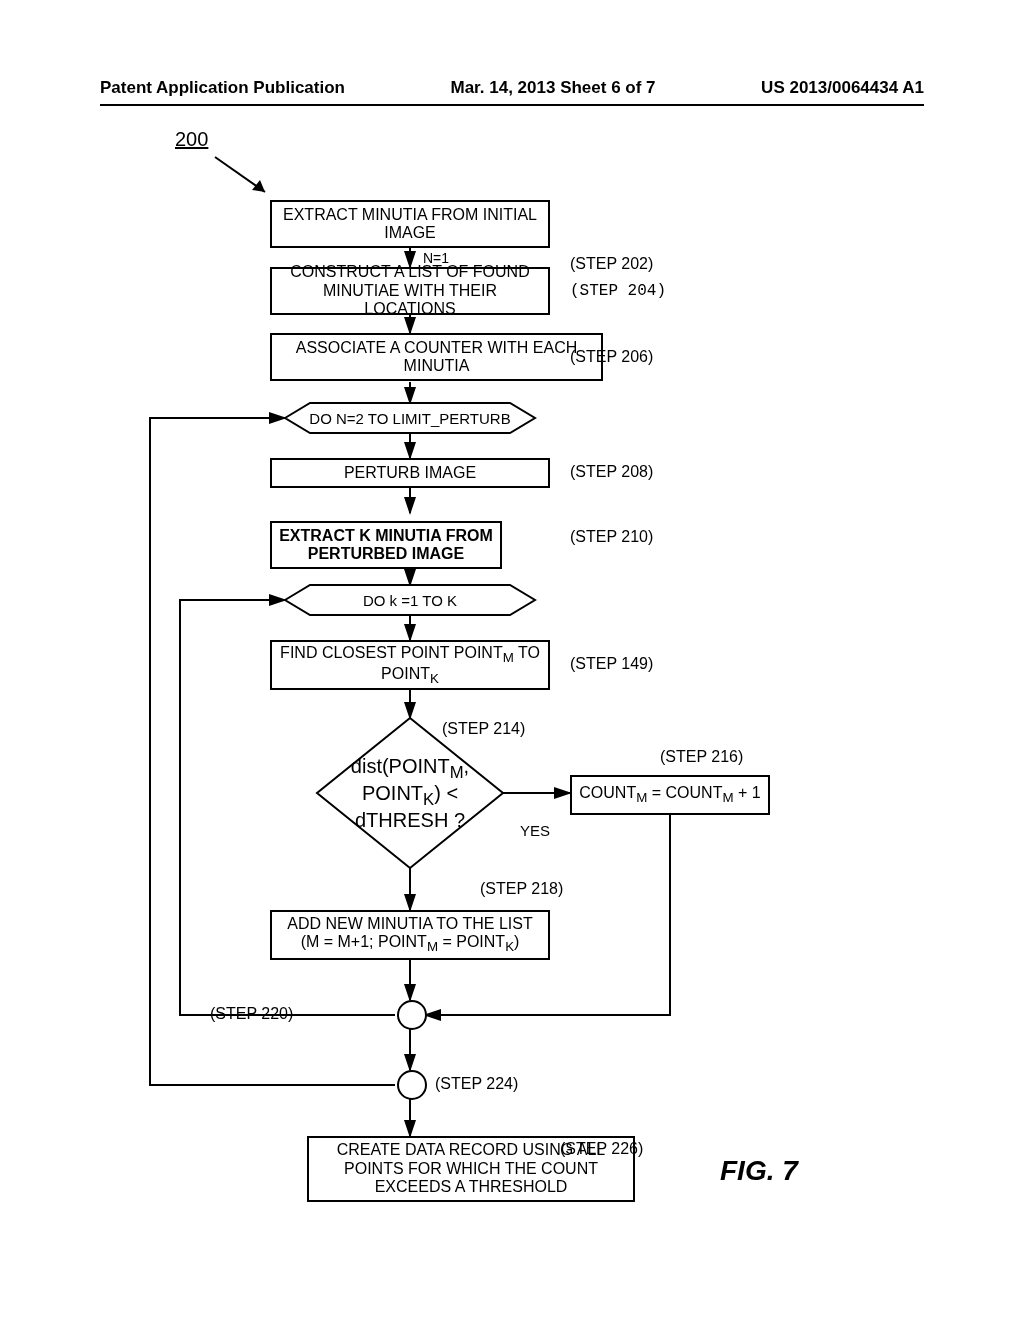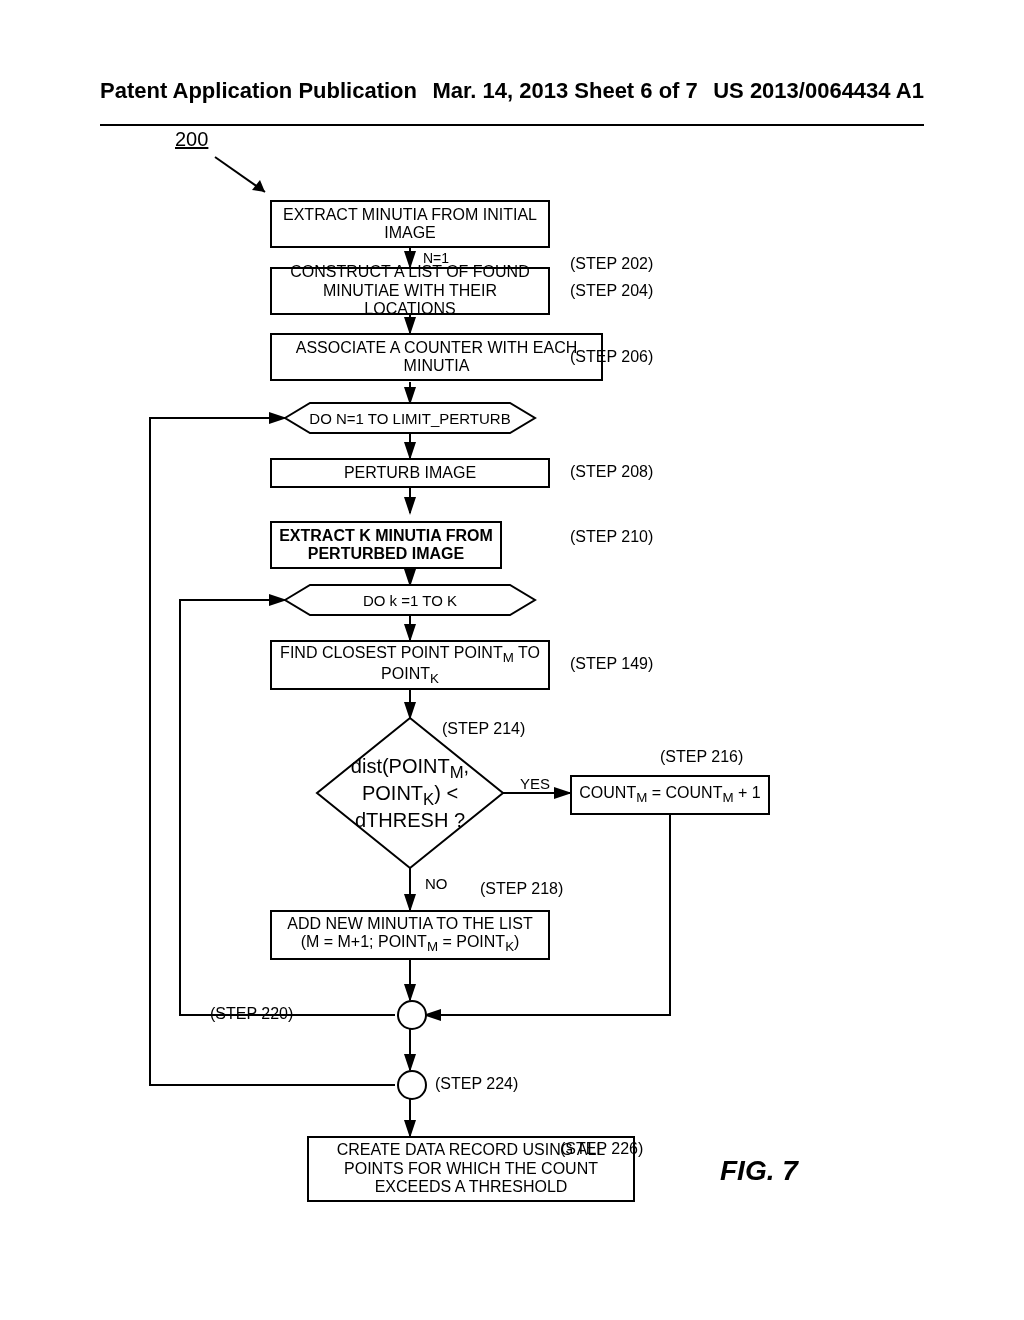--- a/index.html
+++ b/index.html
@@ -15,22 +15,22 @@
     position: relative;
     width: 1024px;
     height: 1320px;
   }
   .header {
     position: absolute;
     top: 78px;
     left: 100px;
     right: 100px;
     border-bottom: 2px solid #000;
-    padding-bottom: 20px;
-    font-size: 22px;
+    padding-bottom: 6px;
+    font-size: 17px;
     font-weight: bold;
     display: flex;
     justify-content: space-between;
   }
   .ref {
     position: absolute;
     top: 128px;
     left: 175px;
     font-size: 20px;
     text-decoration: underline;
@@ -123,20 +123,21 @@
     background: #fff;
   }
   .steplabel {
     position: absolute;
     font-size: 16px;
     white-space: nowrap;
   }
   .branch {
     position: absolute;
     font-size: 15px;
+    margin-top: 47px;
   }
 </style>
 </head>
 <body>
 <div class="page">
 
 <div class="header">
   <span>Patent Application Publication</span>
   <span>Mar. 14, 2013  Sheet 6 of 7</span>
   <span>US 2013/0064434 A1</span>
@@ -191,32 +192,32 @@
   <div class="box" style="left:120px; top:0px; width:280px; height:48px;">
     <span>EXTRACT MINUTIA FROM INITIAL IMAGE</span>
   </div>
   <div class="steplabel" style="left:420px; top:15px;margin-top:40px;">(STEP 202)</div>
 
   <div class="steplabel" style="left:273px; top:50px; font-size:14px;">N=1</div>
 
   <div class="box" style="left:120px; top:67px; width:280px; height:48px;">
     <span>CONSTRUCT A LIST OF FOUND MINUTIAE WITH THEIR LOCATIONS</span>
   </div>
-  <div class="steplabel" style="left:420px; top:82px;">(STEP 204)</div>
+  <div class="steplabel" style="left:420px; top:82px;font-family:Liberation Mono, monospace;">(STEP 204)</div>
 
   <div class="box" style="left:120px; top:133px; width:333px; height:48px;">
     <span>ASSOCIATE A COUNTER WITH EACH MINUTIA</span>
   </div>
   <div class="steplabel" style="left:420px; top:148px;">(STEP 206)</div>
 
   <div class="hex" style="left:135px; top:203px; width:250px; height:30px;">
     <svg viewBox="0 0 250 30" preserveAspectRatio="none">
           <polygon points="0,15 25,0 225,0 250,15 225,30 25,30" fill="#fff" stroke="#000" stroke-width="2"></polygon>
         </svg>
-    <span class="hextxt">DO N=1 TO LIMIT_PERTURB</span>
+    <span class="hextxt">DO N=2 TO LIMIT_PERTURB</span>
   </div>
 
   <div class="box" style="left:120px; top:258px; width:280px; height:30px;">
     <span>PERTURB IMAGE</span>
   </div>
   <div class="steplabel" style="left:420px; top:263px;">(STEP 208)</div>
 
   <div class="box" style="left:120px; top:321px; width:232px; height:48px;font-weight:bold;">
     <span>EXTRACT K MINUTIA FROM PERTURBED IMAGE</span>
   </div>

